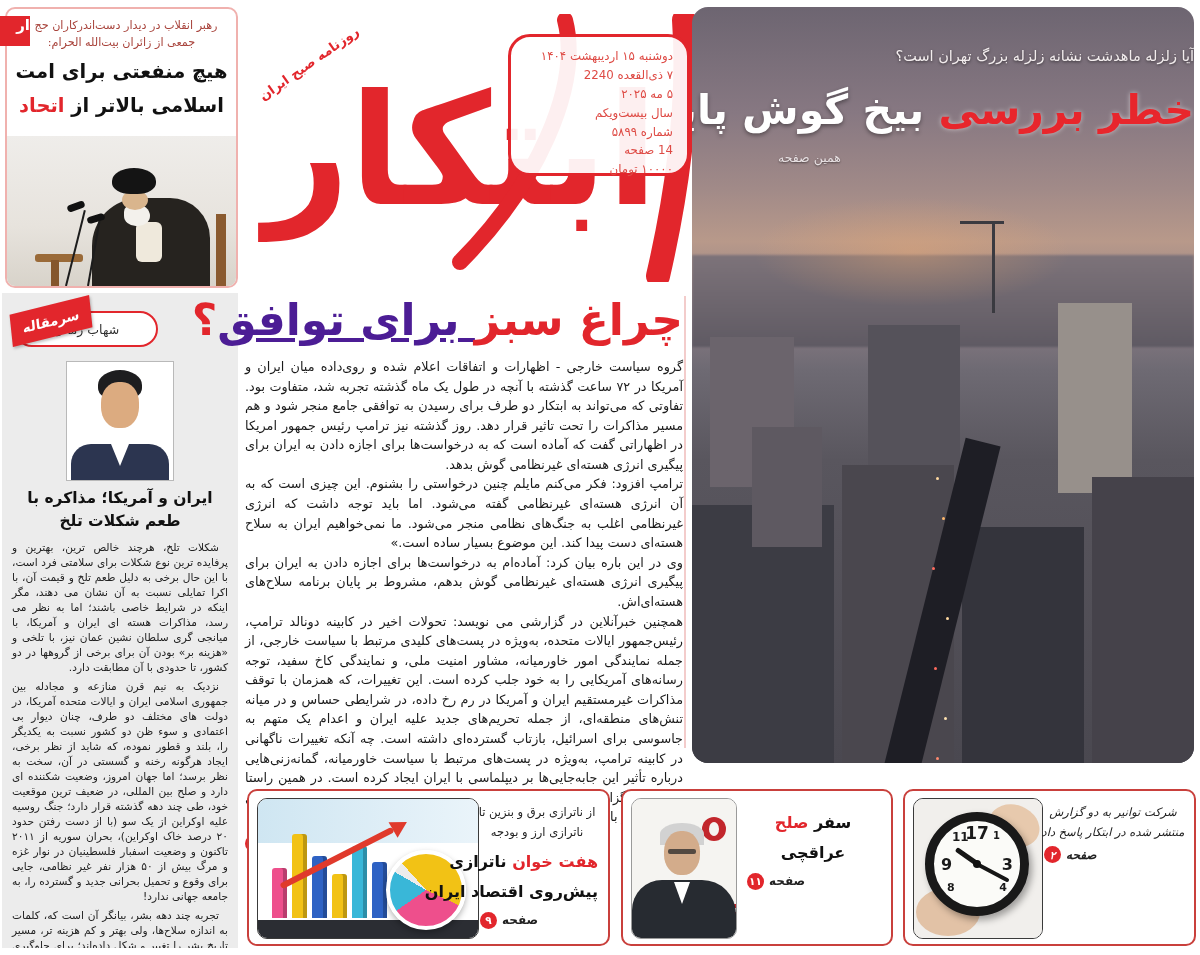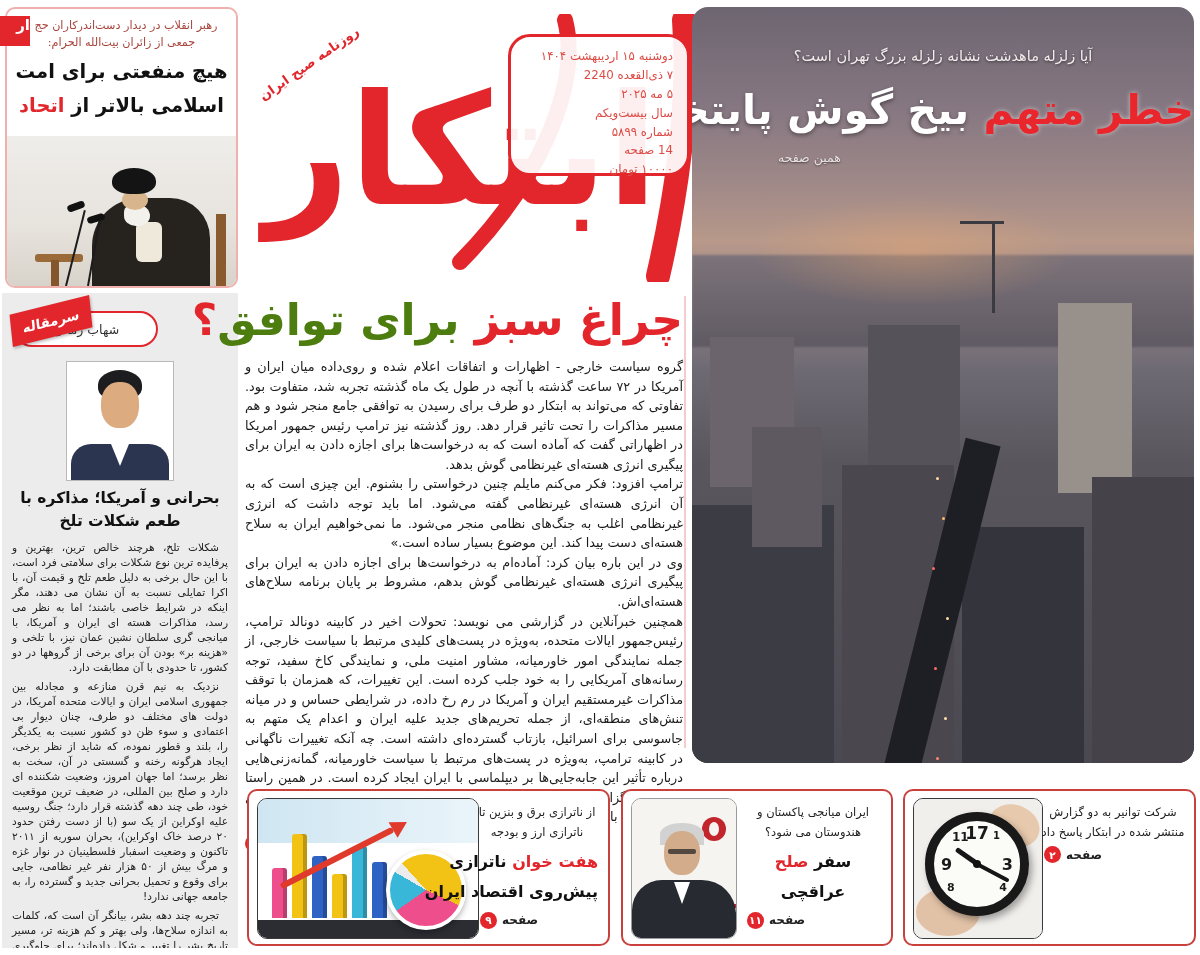--- a/index.html
+++ b/index.html
@@ -59,29 +59,29 @@
   .a-suit{position:absolute;left:4px;right:4px;bottom:0;height:36px;background:#2c3550;border-radius:20px 20px 0 0;}
   .a-collar{position:absolute;left:44px;bottom:14px;width:18px;height:22px;background:#fff;
         clip-path:polygon(50% 100%,0 0,100% 0);}
   .ed-title{margin:2px 0 6px;font-size:15.5px;font-weight:bold;color:#111;text-align:center;line-height:1.5;}
   .ed-body p{margin:0 0 4px;font-size:10.6px;line-height:1.42;color:#222;text-align:justify;text-indent:9px;}
   
   .pink-rule{position:absolute;left:684px;top:296px;width:2px;height:452px;background:#f3cccb;}
   .main-story{position:absolute;left:245px;top:290px;width:438px;}
   .ms-kicker{margin:0 2px 4px 0;font-size:14.5px;font-weight:bold;color:#222;text-align:right;}
   .ms-title{margin:2px 0 10px;font-size:44px;font-weight:bold;line-height:1.25;text-align:right;white-space:nowrap;letter-spacing:-1px;}
-  .ms-title .blk{color:#4d7c0f;}
+  .ms-title .blk{color:#4c1d95;text-decoration:underline;}
   .ms-body p{margin:0;font-size:12.8px;line-height:1.53;color:#1b1b1b;text-align:justify;}
   .ms-foot{margin-top:8px;font-size:12.5px;}
   
   .photo-card{position:absolute;left:692px;top:7px;width:502px;height:756px;border-radius:16px;overflow:hidden;
         background:linear-gradient(180deg,#6d6571 0%,#877882 14%,#a18a88 24%,#b8998a 31%,#8d7e86 40%,#6e6a73 48%,#59565e 60%,#4a4850 100%);}
   .pc-glow{position:absolute;left:60px;top:190px;width:320px;height:110px;border-radius:50%;
         background:radial-gradient(ellipse at center,rgba(240,170,110,.38),transparent 70%);}
-  .pc-kicker{position:absolute;left:0;right:0;top:26px;text-align:center;color:#f3edee;font-size:14.5px;
+  .pc-kicker{position:absolute;left:0;right:0;top:26px;text-align:right;color:#f3edee;font-size:14.5px;
         text-shadow:0 1px 3px rgba(0,0,0,.55);}
   .pc-title{position:absolute;left:0;right:0;top:52px;text-align:center;font-size:41px;font-weight:bold;white-space:nowrap;}
   .pc-title .r{color:#e8262c;text-shadow:0 0 5px rgba(255,255,255,.55);}
   .pc-title .w{color:#ffffff;text-shadow:0 2px 4px rgba(0,0,0,.4);}
   .pc-note{position:absolute;left:86px;top:130px;color:#e9e2e4;font-size:12.5px;text-shadow:0 1px 2px rgba(0,0,0,.5);}
   .bld{position:absolute;}
   .win{background-image:repeating-linear-gradient(0deg,rgba(255,255,255,.09) 0 2px,transparent 2px 9px),
         repeating-linear-gradient(90deg,rgba(255,255,255,.07) 0 2px,transparent 2px 11px);}
   .cityfar{left:0;right:0;top:248px;height:92px;background:linear-gradient(180deg,#7d737a,#5f5a63);filter:blur(1px);}
   .street{left:232px;top:430px;width:36px;height:340px;background:#1e1e25;transform:rotate(14deg);}
@@ -185,21 +185,21 @@
     <div class="ed-head">
       <div class="ed-pill">شهاب زمانی</div>
       <div class="ed-ribbon">سرمقاله</div>
     </div>
     <div class="ed-photo">
       <div class="a-hair"></div>
       <div class="a-face"></div>
       <div class="a-suit"></div>
       <div class="a-collar"></div>
     </div>
-    <h3 class="ed-title">بحرانی و آمریکا؛ مذاکره با طعم شکلات تلخ</h3>
+    <h3 class="ed-title">ایران و آمریکا؛ مذاکره با طعم شکلات تلخ</h3>
     <div class="ed-body">
       <p>شکلات تلخ، هرچند خالص ترین، بهترین و پرفایده ترین نوع شکلات برای سلامتی فرد است، با این حال برخی به دلیل طعم تلخ و قیمت آن، با اکرا تمایلی نسبت به آن نشان می دهند، مگر اینکه در شرایط خاصی باشند؛ اما به نظر می رسد، مذاکرات هسته ای ایران و آمریکا، با میانجی گری سلطان نشین عمان نیز، با تلخی و «هزینه بر» بودن آن برای برخی از گروهها در دو کشور، تا حدودی با آن مطابقت دارد.</p>
       <p>نزدیک به نیم قرن منازعه و مجادله بین جمهوری اسلامی ایران و ایالات متحده آمریکا، در دولت های مختلف دو طرف، چنان دیوار بی اعتمادی و سوء ظن دو کشور نسبت به یکدیگر را، بلند و قطور نموده، که شاید از نظر برخی، ایجاد هرگونه رخنه و گسستی در آن، سخت به نظر برسد؛ اما جهان امروز، وضعیت شکننده ای دارد و صلح بین المللی، در ضعیف ترین موقعیت خود، طی چند دهه گذشته قرار دارد؛ جنگ روسیه علیه اوکراین از یک سو (با از دست رفتن حدود ۲۰ درصد خاک اوکراین)، بحران سوریه از ۲۰۱۱ تاکنون و وضعیت اسفبار فلسطینیان در نوار غزه و مرگ بیش از ۵۰ هزار نفر غیر نظامی، جایی برای وقوع و تحمیل بحرانی جدید و گسترده را، به جامعه جهانی ندارد!</p>
       <p>تجربه چند دهه بشر، بیانگر آن است که، کلمات به اندازه سلاح‌ها، ولی بهتر و کم هزینه تر، مسیر تاریخ بشر را تغییر و شکل داده‌اند؛ برای جلوگیری از جنگ و کمک به حل اختلافات، دیپلماسی در عصر مدرن پیروزی‌های بزرگی را رقم زده است و می تواند از شکستن «جام صلح»، جلوگیری نماید؛ حل بحران موشکی کوبا، جنگ هشت ساله عراق علیه ایران، بحران پیچیده و نسل کشی در بالکان، پایان اشغال عراق و افغانستان و غیره، بیانگر ارجعیت دیپلماسی در پایان دادن به شرایط خطرناک و مخل صلح بین المللی است.</p>
     </div>
 
   </aside>
 
   <div class="pink-rule"></div>
 
@@ -226,21 +226,21 @@
     <div class="bld" style="left:300px;top:214px;width:3px;height:92px;background:#3a3a40;"></div>
     <div class="bld" style="left:268px;top:214px;width:44px;height:3px;background:#3a3a40;"></div>
     <div class="bld win" style="left:0;top:498px;width:142px;height:258px;background:#3c3c44;"></div>
     <div class="bld win" style="left:150px;top:458px;width:112px;height:298px;background:#4a474e;"></div>
     <div class="bld win" style="left:270px;top:520px;width:122px;height:236px;background:#34343c;"></div>
     <div class="bld win" style="left:400px;top:470px;width:102px;height:286px;background:#45424a;"></div>
     <div class="bld win" style="left:60px;top:420px;width:70px;height:120px;background:#5e5961;"></div>
     <div class="bld street"></div>
     <div class="bld dotlights"></div>
     <p class="pc-kicker">آیا زلزله ماهدشت نشانه زلزله بزرگ تهران است؟</p>
-    <h1 class="pc-title"><span class="r">خطر متهم </span><span class="w">بیخ گوش پایتخت</span></h1>
+    <h1 class="pc-title"><span class="r">خطر بررسی </span><span class="w">بیخ گوش پایتخت</span></h1>
     <p class="pc-note">همین صفحه</p>
   </figure>
 
   <article class="bbox" style="left:247px;width:363px;">
     <div class="bimg" style="width:220px;">
       <div class="e-screen"></div>
       <div class="e-kb"></div>
       <div class="e-bars">
         <i style="height:56px;background:#2e62c4;"></i>
           <i style="height:72px;background:#39b7d8;"></i>
@@ -272,21 +272,20 @@
       <div class="p-emblem"></div>
       <div class="p-stripe" style="bottom:30px;"></div>
       <div class="p-stripe" style="bottom:22px;"></div>
       <div class="p-hair"></div>
       <div class="p-face"></div>
       <div class="p-glasses"></div>
       <div class="p-suit"></div>
       <div class="p-shirt"></div>
     </div>
     <div class="btext" style="right:8px;width:140px;">
-      <p class="b-kicker" style="margin:0;">ایران میانجی پاکستان و هندوستان می شود؟</p>
       <div class="b-title">
         <div><span>سفر </span><span class="red">صلح</span></div>
         <div>عراقچی</div>
       </div>
       <div class="pagerow b-page">
         <span>صفحه</span>
         <span class="pbadge">۱۱</span>
       </div>
     </div>
   </article>
@@ -302,21 +301,21 @@
           <span class="c-n c-n9">9</span>
         <span class="c-n c-n11">11</span>
           <span class="c-n c-n1">1</span>
           <span class="c-n c-n4">4</span>
           <span class="c-n c-n8">8</span>
         <div class="c-hh"></div>
         <div class="c-mh"></div>
         <div class="c-dot"></div>
       </div>
     </div>
-    <div class="btext" style="right:8px;width:146px;">
+    <div class="btext" style="right:8px;width:146px;font-style:italic;">
       <p class="b-kicker" style="margin:0;">شرکت توانیر به دو گزارش منتشر شده در ابتکار پاسخ داد</p>
       <div class="pagerow b-page">
         <span>صفحه</span>
         <span class="pbadge">۲</span>
       </div>
     </div>
   </article>
 
 </div>
 

